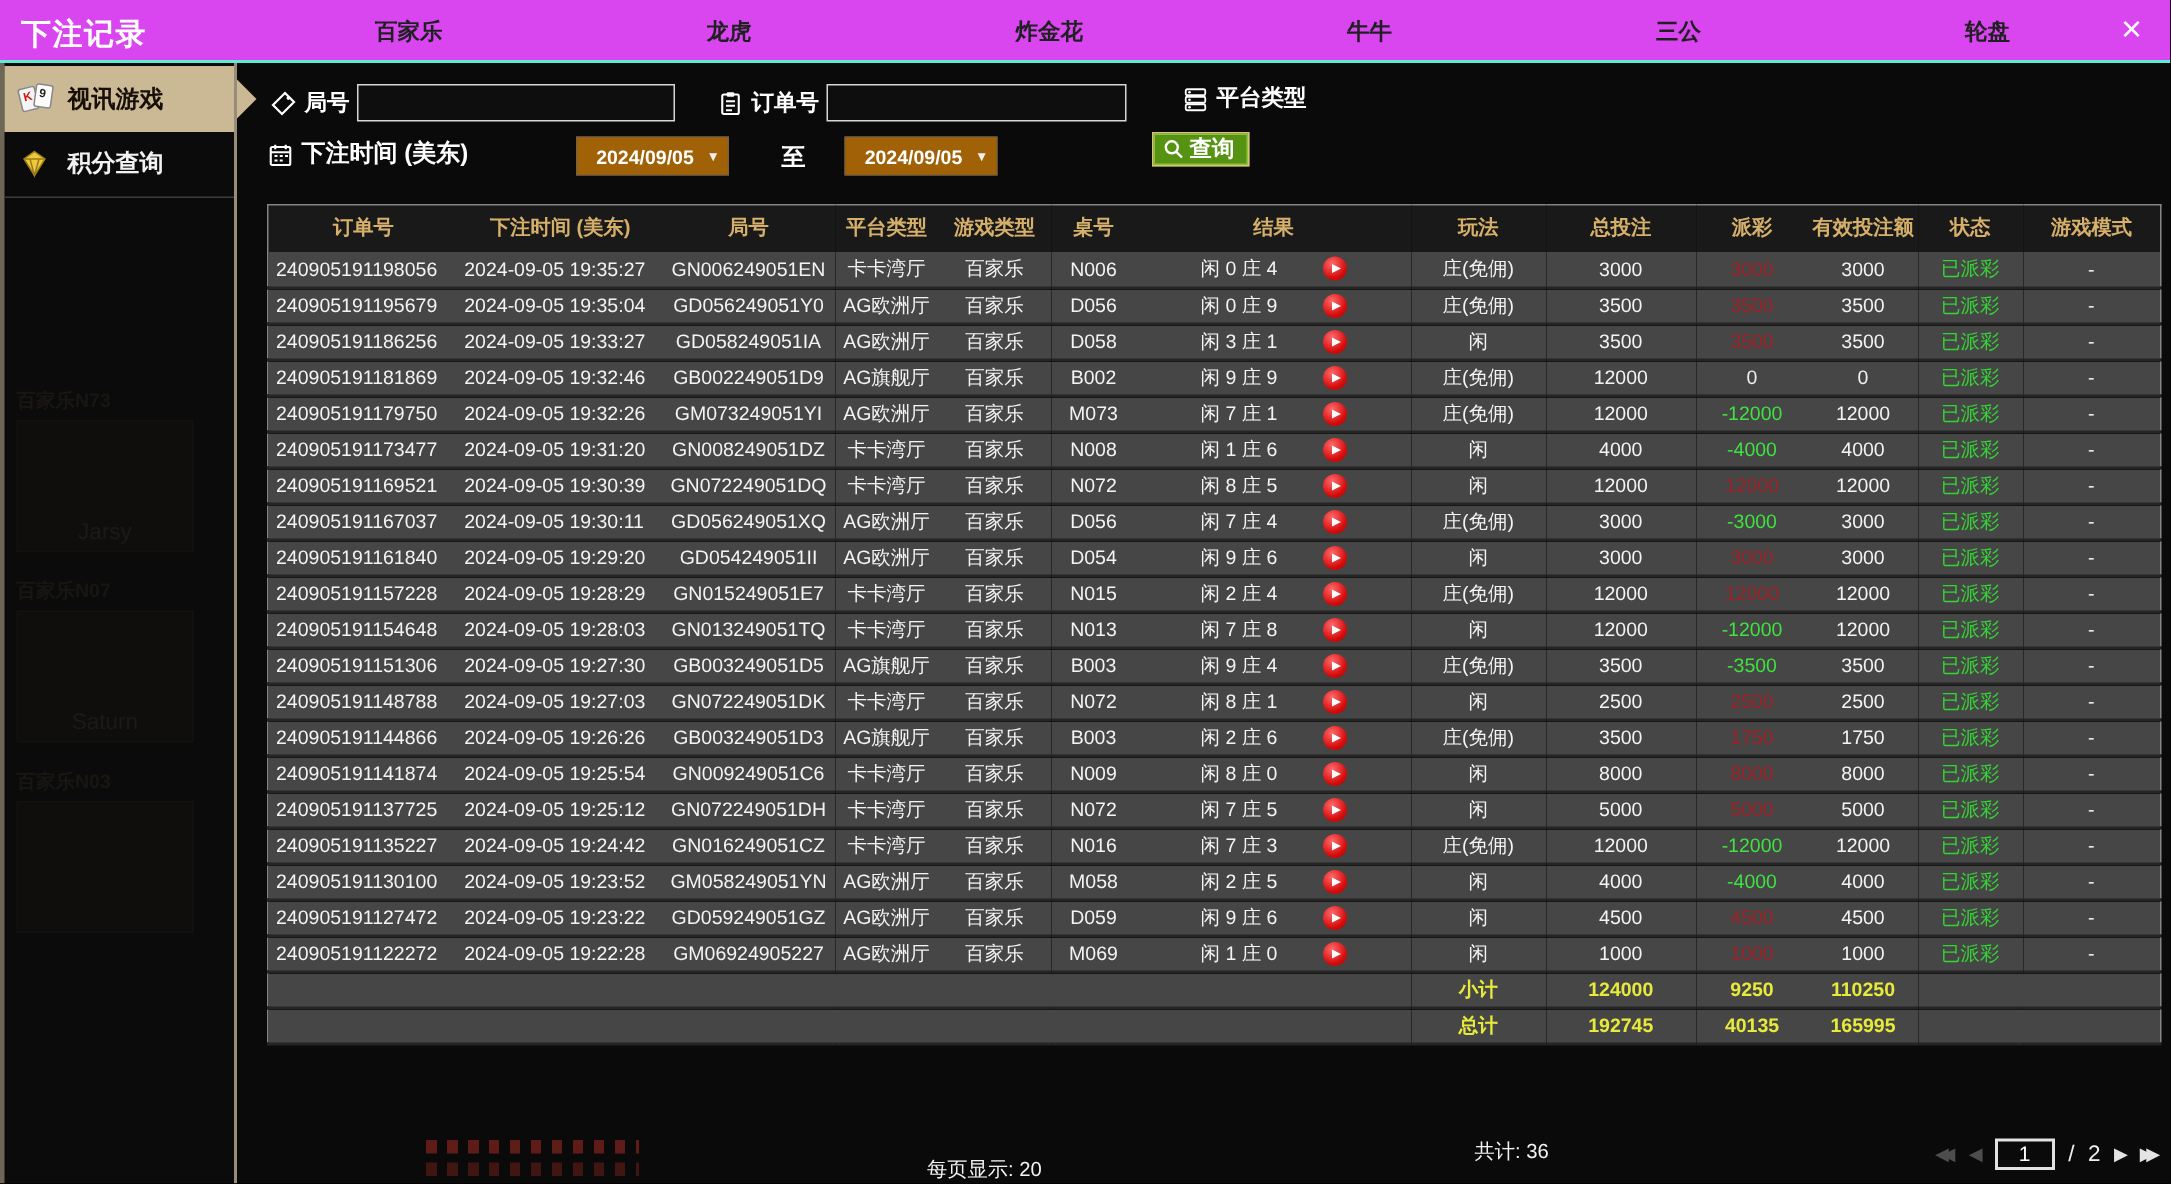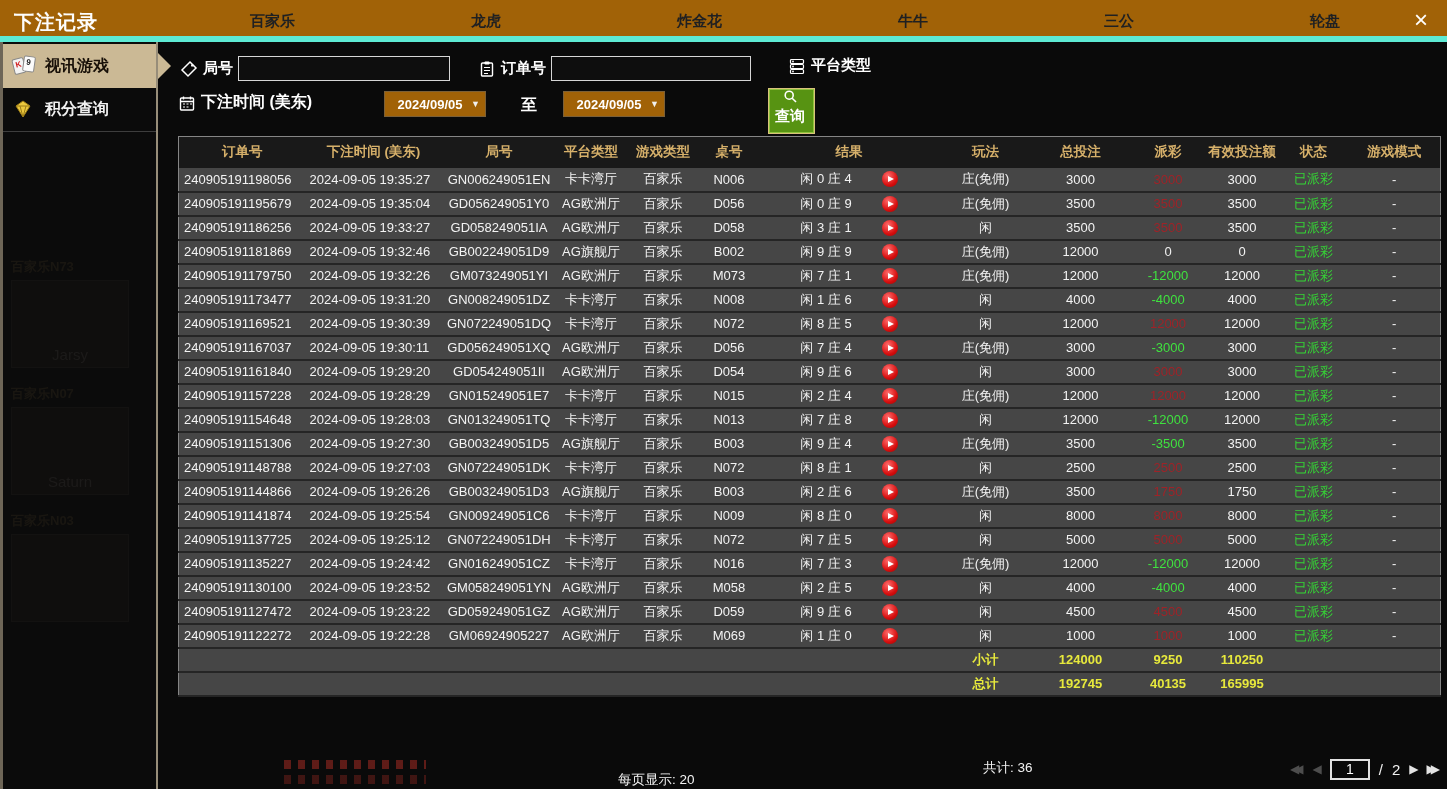--- a/index.html
+++ b/index.html
@@ -3,21 +3,21 @@
 <meta charset="utf-8">
 <style>
   * { margin:0; padding:0; box-sizing:border-box; }
   html,body { background:#000; }
   .screen {
     position:relative; width:1447px; height:789px; overflow:hidden;
     background:#0a0a0a; font-family:"Liberation Sans","DejaVu Sans",sans-serif;
     color:#f0f0f0;
   }
   
-  .titlebar { position:absolute; left:0; top:0; right:0; height:42px; background:#a16207; border-bottom:6px solid #5eead4; }
+  .titlebar { position:absolute; left:0; top:0; right:0; height:42px; background:#d946ef; border-bottom:2px solid #5eead4; }
   .title { position:absolute; left:14px; top:9px; font-size:20px; font-weight:bold; color:#fdfdfd; letter-spacing:1px; }
   .ghost-menu { position:absolute; left:250px; top:12px; width:1090px; display:flex; justify-content:space-between; }
   .ghost-menu span { color:#1f2022; font-size:15px; font-weight:bold; }
   .close-btn { position:absolute; right:12px; top:5px; width:28px; height:30px; color:#ffffff; font-size:24px; line-height:30px; text-align:center; cursor:pointer; }
   
   .sidebar { position:absolute; left:0; top:42px; bottom:0; width:158px; background:#0b0b0b;
     border-left:3px solid #6e6657; border-right:2px solid #978d79; }
   .side-item { position:relative; height:44px; display:flex; align-items:center; padding-left:9px;
     font-size:16px; font-weight:bold; color:#f2f2f2; border-bottom:1px solid #3d3d3d; cursor:pointer; }
   .side-item:first-child { margin-top:2px; }
@@ -38,23 +38,23 @@
   .f-label { font-size:15px; font-weight:bold; color:#ffffff; white-space:nowrap; }
   .f-icon { display:inline-flex; width:18px; height:18px; }
   .txt-input { height:25px; background:#0e0e0e; border:1px solid #d6d6d6; color:#fff; font-size:13px; padding:0 6px; }
   .select-box { position:relative; height:26px; background:#17130e; border:1px solid #91682c; color:#fff;
     font-size:14px; display:flex; align-items:center; padding:0 22px 0 9px; cursor:pointer; }
   .select-box::after { content:"▼"; position:absolute; right:7px; top:50%; transform:translateY(-50%); font-size:9px; color:#e8e8e8; }
   .date-box { position:absolute; height:26px; background:#a16207; border:1px solid #7c6037; color:#fff; font-size:13px; font-weight:bold;
     display:flex; align-items:center; justify-content:center; padding:0 16px 0 6px; cursor:pointer; }
   .date-box::after { content:"▼"; position:absolute; right:5px; top:50%; transform:translateY(-50%); font-size:9px; color:#f0f0f0; }
   .to-label { position:absolute; font-size:16px; font-weight:bold; color:#fff; }
-  .search-btn { position:absolute; height:46px; padding:0 9px 0 6px; background:#579312; border:1px solid #d8c27a;
+  .search-btn { position:absolute; height:23px; padding:0 9px 0 6px; background:#579312; border:1px solid #d8c27a;
     box-shadow:inset 0 0 0 1px #8fc33c; color:#fff; font-size:15px; font-weight:bold;
-    display:flex; align-items:center; gap:3px; cursor:pointer;flex-direction:column; }
+    display:flex; align-items:center; gap:3px; cursor:pointer; }
   
   .grid-wrap { position:absolute; left:178px; top:136px; width:1262px; }
   table.grid { width:1262px; border-collapse:collapse; table-layout:fixed; border:1px solid #858585; }
   .grid thead th { height:31px; background:#191919; color:#d6b06a; font-size:13.5px; font-weight:bold; text-align:center; }
   .grid tbody td { height:24px; background:#464646; color:#f3f3f3; font-size:13px; text-align:center;
     border-bottom:2px solid #252525; white-space:nowrap; overflow:hidden; }
   .grid tbody tr { cursor:default; }
   .grid td.c0 { text-align:left; padding-left:5px; }
   .grid td.c1 { text-align:left; padding-left:4px; }
   .col-c0{width:127px}.col-c1{width:136px}.col-c2{width:115px}.col-c3{width:69px}.col-c4{width:75px}

